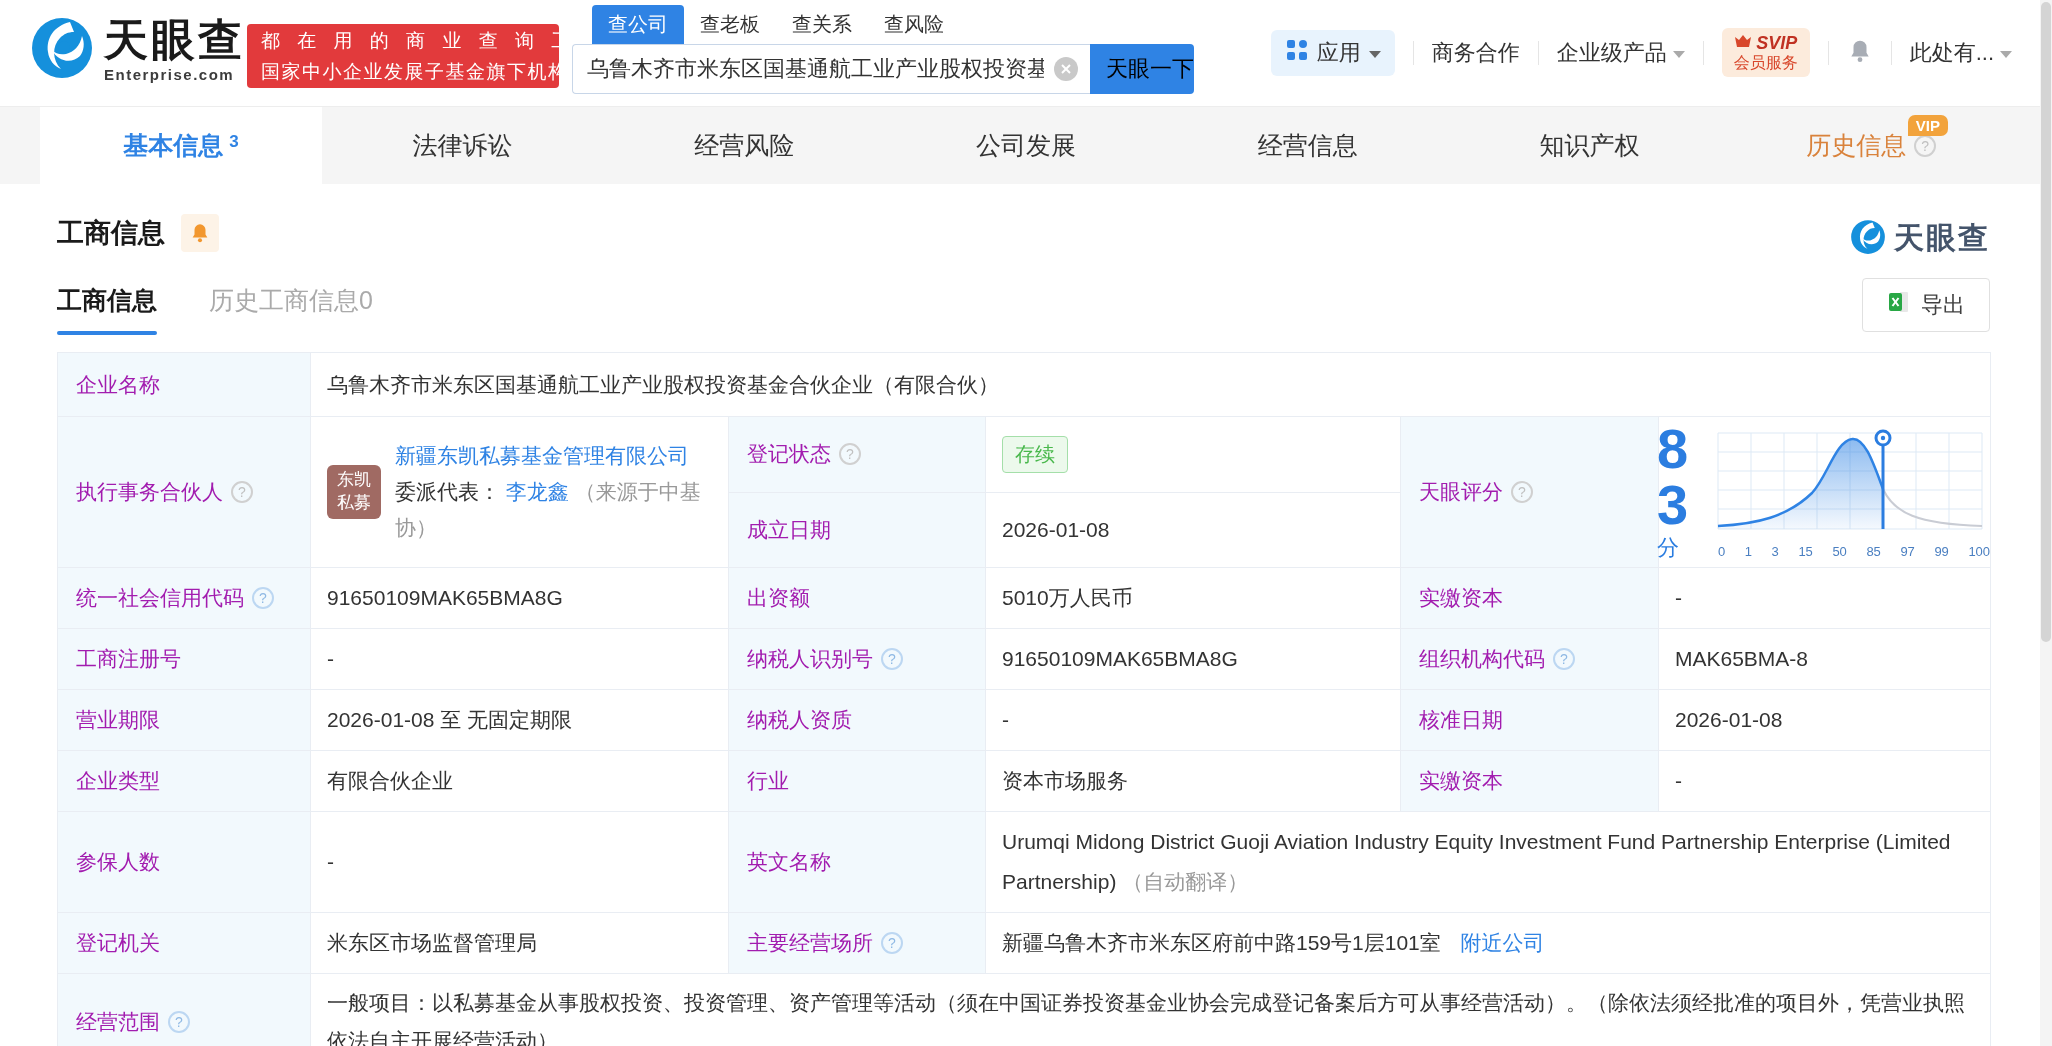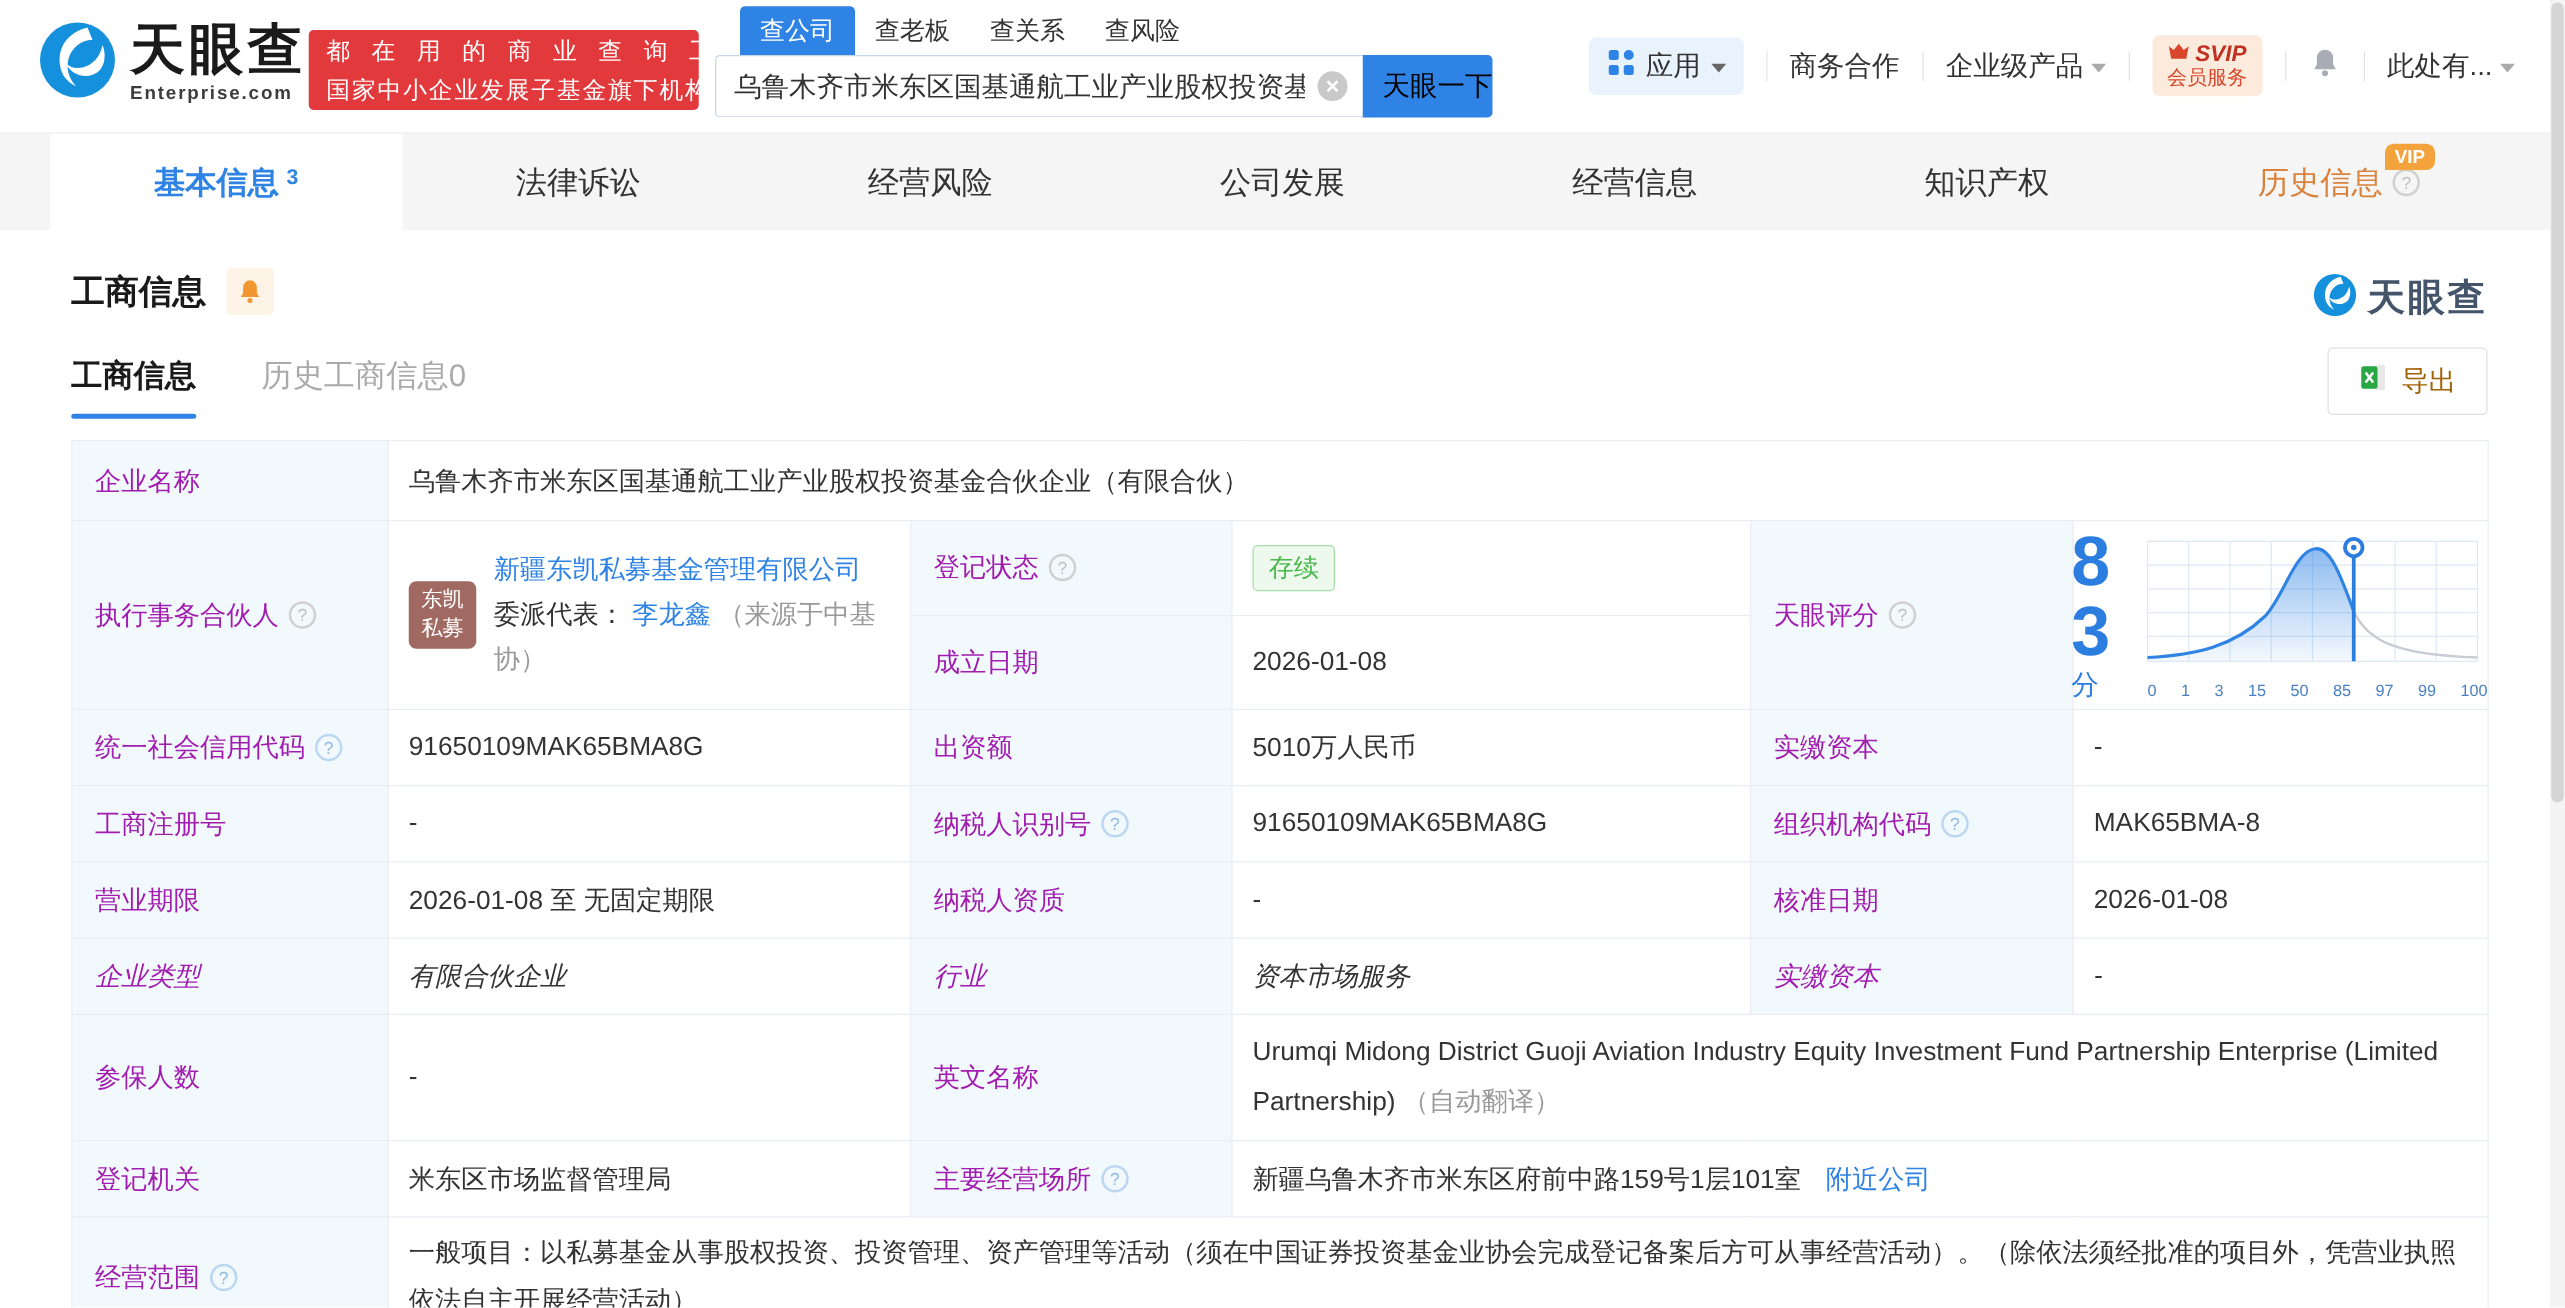--- a/index.html
+++ b/index.html
@@ -66,21 +66,21 @@
     align-items:center; justify-content:center; cursor:pointer; }
   .watermark { position:absolute; top:218px; right:62px; display:flex; align-items:center; gap:8px; }
   .watermark-text { font-size:30px; font-weight:bold; color:#44546b; letter-spacing:2px; }
   .sub-tabs { position:absolute; top:284px; left:57px; display:flex; gap:52px; }
   .sub-tab { font-size:25px; color:#aaa; cursor:pointer; padding-bottom:18px; position:relative; }
   .sub-tab.active { color:#1a1a1a; font-weight:bold; }
   .sub-tab.active::after { content:""; position:absolute; left:0; right:0; bottom:0; height:4px;
     background:#2f83e4; border-radius:2px; }
   .export-btn { position:absolute; top:278px; right:62px; display:flex; align-items:center; gap:10px;
     border:1px solid #e0e0e0; border-radius:4px; background:#fff; padding:11px 24px; font-size:22px;
-    color:#a16207; cursor:pointer; font-family:inherit; }
+    color:#404040; cursor:pointer; font-family:inherit; }
   
   .info-table { position:absolute; top:352px; left:57px; width:1933px; border-collapse:collapse;
     table-layout:fixed; }
   .info-table td { border:1px solid #e9edf3; font-size:21px; color:#333; padding:10px 16px;
     vertical-align:middle; word-break:break-word; }
   td.lbl { background:#f2f9fd; color:#a21caf; padding-left:18px; }
   .lbl-inner { display:flex; align-items:center; }
   .dim { color:#999; }
   .link { color:#2f83e4; cursor:pointer; text-decoration:none; }
   .status-badge { display:inline-block; border:1px solid #a4dfa9; background:#ecf9ec; color:#49b84c;
@@ -442,21 +442,21 @@
     </td>
     <td>-</td>
     <td class="lbl">
       <span class="lbl-inner">
             <span>核准日期</span>
           </span>
     </td>
     <td>2026-01-08</td>
   </tr>
 
-  <tr style="height:61px;font-style:italic;">
+  <tr style="height:61px;">
     <td class="lbl">
       <span class="lbl-inner">
             <span>企业类型</span>
           </span>
     </td>
     <td>有限合伙企业</td>
     <td class="lbl">
       <span class="lbl-inner">
             <span>行业</span>
           </span>

